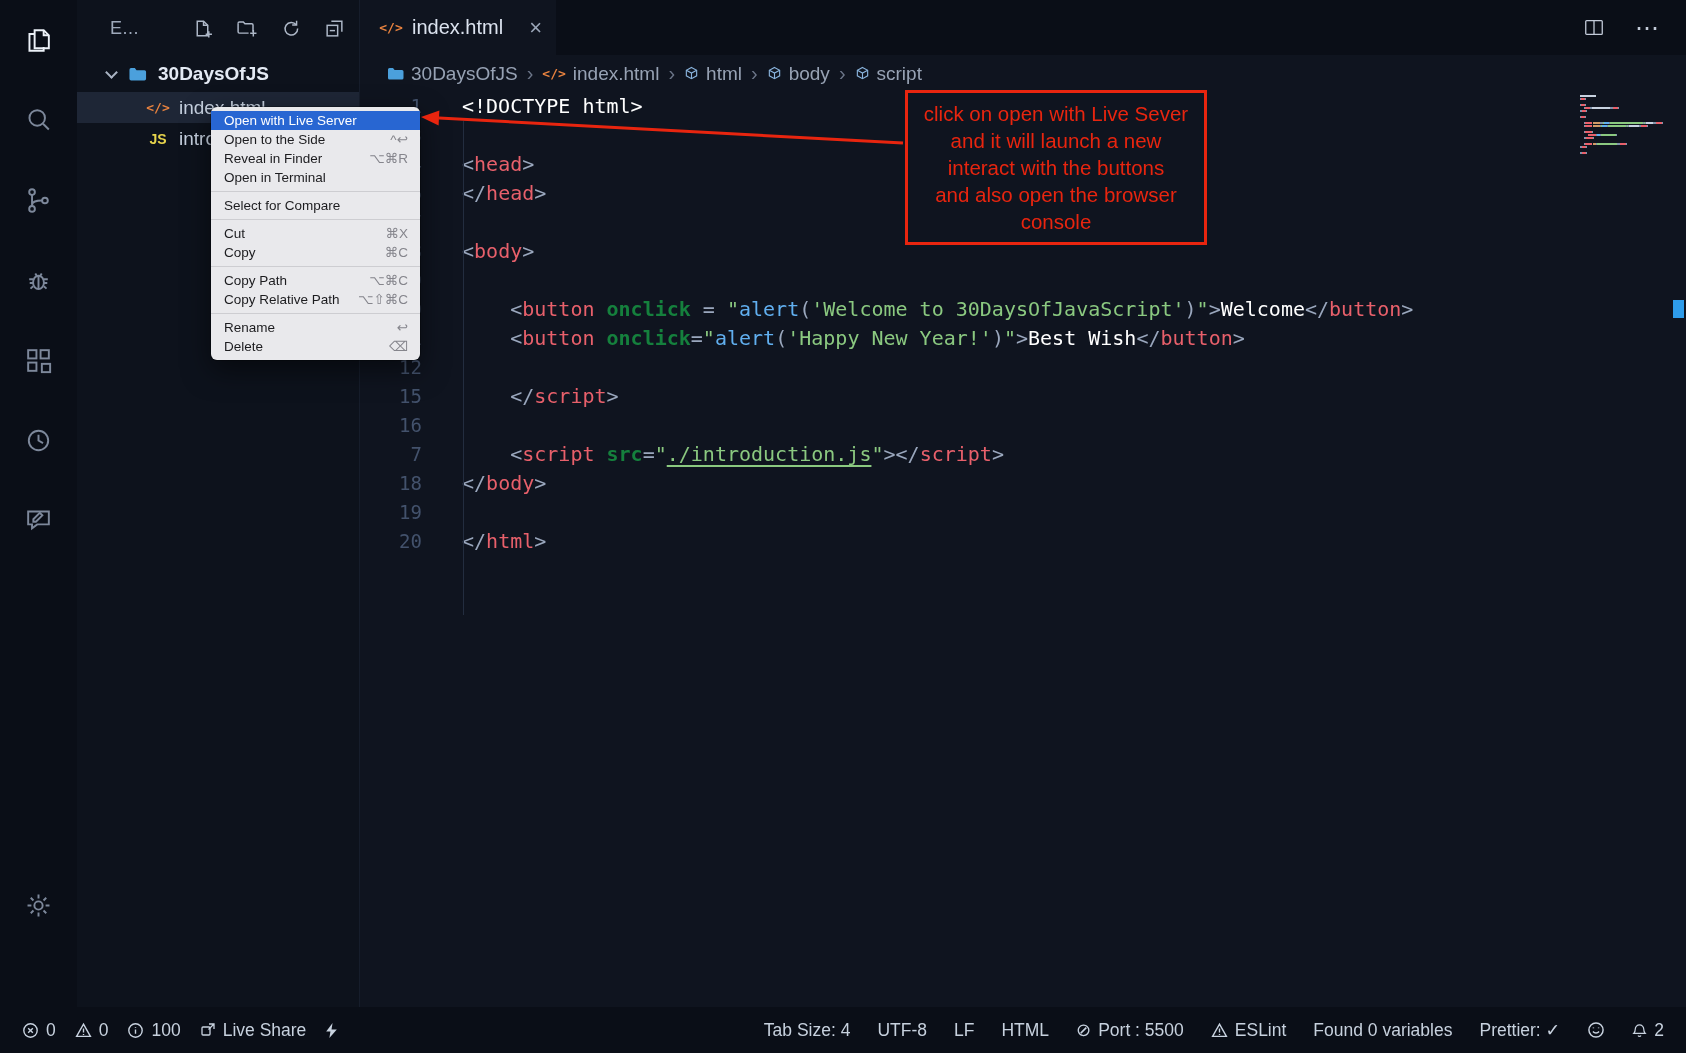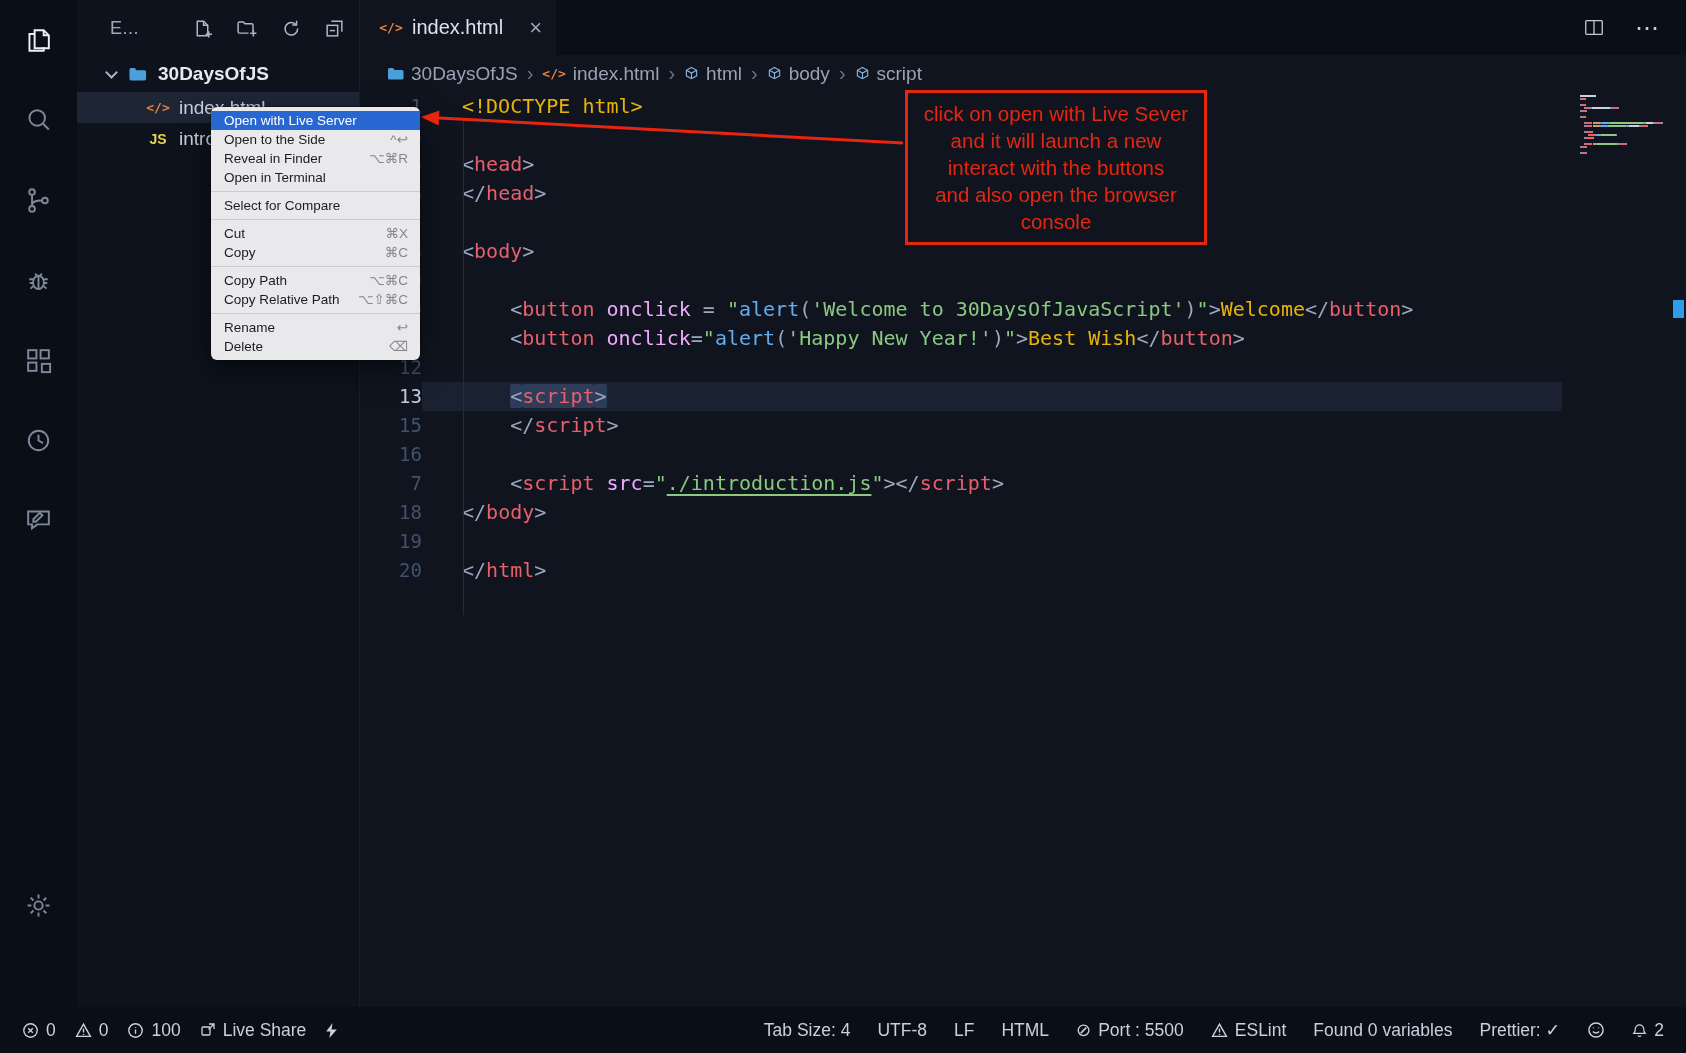--- a/index.html
+++ b/index.html
@@ -53,25 +53,25 @@
   #code { position:absolute; left:0; top:92px; right:124px; bottom:0; }
   #indent-guide { position:absolute; left:103px; top:29px; width:1px; height:494px; background:#232d3f;}
   .code-line { display:flex; height:29px; line-height:29px;
                font-family:"DejaVu Sans Mono", monospace; font-size:20px; }
   .ln { width:62px; text-align:right; color:#43526c; font-size:19px; flex:none; cursor:pointer;}
   .lt { padding-left:40px; white-space:pre; flex:1; cursor:text;}
   .code-line.current .lt { background:#1a2232; }
   .code-line.current .ln { color:#c3cedd; }
   .tok.pun { color:#9aa7bd; }
   .tok.tag { color:#e8606b; }
-  .tok.attr { color:#f0abfc; }
+  .tok.attr { color:#15803d;font-weight:bold; }
   .tok.str { color:#8bc980; }
   .tok.fn { color:#61afef; }
   .tok.obj { color:#e06c75; }
-  .tok.txt { color:#eab308; }
+  .tok.txt { color:#ffffff; }
   .tok.link { color:#8bc980; text-decoration:underline; text-underline-offset:4px;}
   .tok.hl { background:#2d3c58; border-radius:2px; }
 
   #minimap { position:absolute; right:14px; top:95px; width:96px; bottom:0; padding-left:4px; cursor:pointer;}
   .mm-row { height:2px; margin-bottom:1px; display:flex; }
   .mm-row span { height:2px; display:inline-block; }
   #ruler-marker { position:absolute; right:2px; top:300px; width:11px; height:18px; background:#2e9cea;}
 
   
   #statusbar { position:absolute; left:0; right:0; bottom:0; height:46px; background:#0a0e17;
@@ -312,24 +312,20 @@
             <span class="lt"><span class="tok txt">    </span><span class="tok pun">&lt;</span><span class="tok tag">button</span><span class="tok txt"> </span><span class="tok attr">onclick</span><span class="tok pun"> = </span><span class="tok str">"</span><span class="tok fn">alert</span><span class="tok pun">(</span><span class="tok str">'Welcome to 30DaysOfJavaScript'</span><span class="tok pun">)</span><span class="tok str">"</span><span class="tok pun">&gt;</span><span class="tok txt">Welcome</span><span class="tok pun">&lt;/</span><span class="tok tag">button</span><span class="tok pun">&gt;</span></span>
           </div>
           <div class="code-line">
             <span class="ln">11</span>
             <span class="lt"><span class="tok txt">    </span><span class="tok pun">&lt;</span><span class="tok tag">button</span><span class="tok txt"> </span><span class="tok attr">onclick</span><span class="tok pun">=</span><span class="tok str">"</span><span class="tok fn">alert</span><span class="tok pun">(</span><span class="tok str">'Happy New Year!'</span><span class="tok pun">)</span><span class="tok str">"</span><span class="tok pun">&gt;</span><span class="tok txt">Best Wish</span><span class="tok pun">&lt;/</span><span class="tok tag">button</span><span class="tok pun">&gt;</span></span>
           </div>
           <div class="code-line">
             <span class="ln">12</span>
             <span class="lt"></span>
           </div>
-          <div class="code-line current">
-            <span class="ln">13</span>
-            <span class="lt"><span class="tok txt">    </span><span class="tok pun hl">&lt;</span><span class="tok tag hl">script</span><span class="tok pun hl">&gt;</span></span>
-          </div>
           <div class="code-line">
             <span class="ln">15</span>
             <span class="lt"><span class="tok txt">    </span><span class="tok pun">&lt;/</span><span class="tok tag">script</span><span class="tok pun">&gt;</span></span>
           </div>
           <div class="code-line">
             <span class="ln">16</span>
             <span class="lt"></span>
           </div>
           <div class="code-line">
             <span class="ln">7</span>

